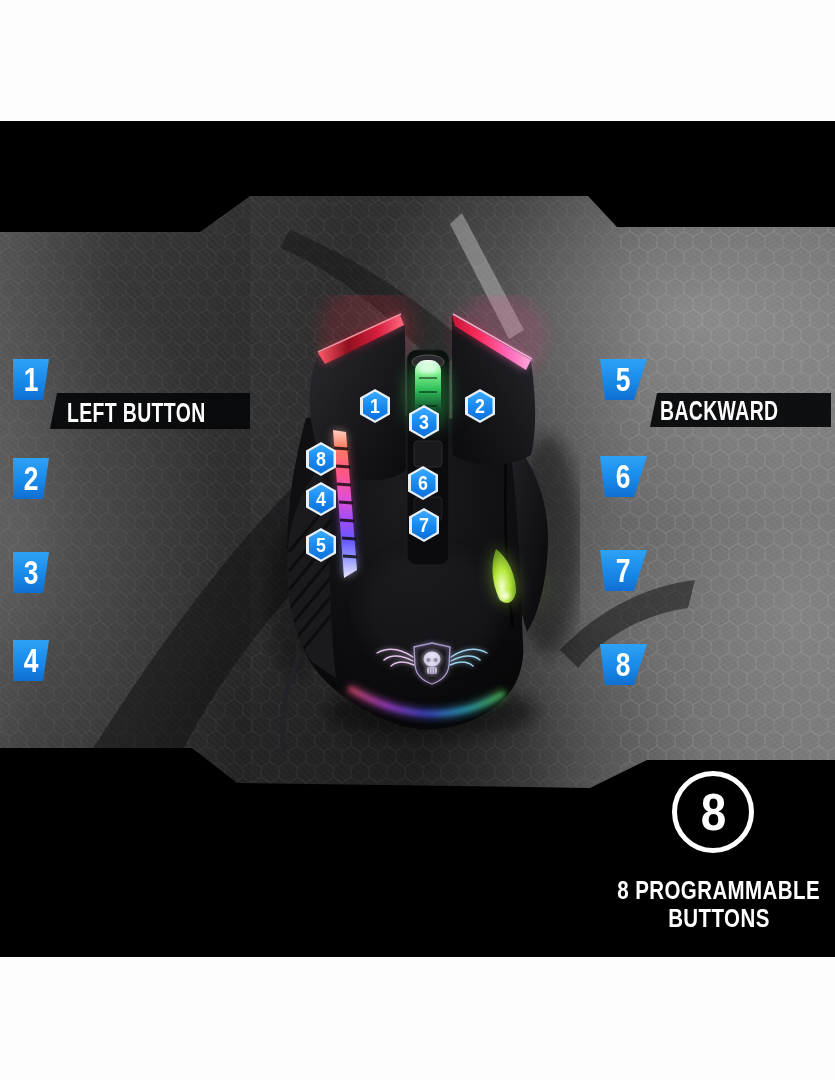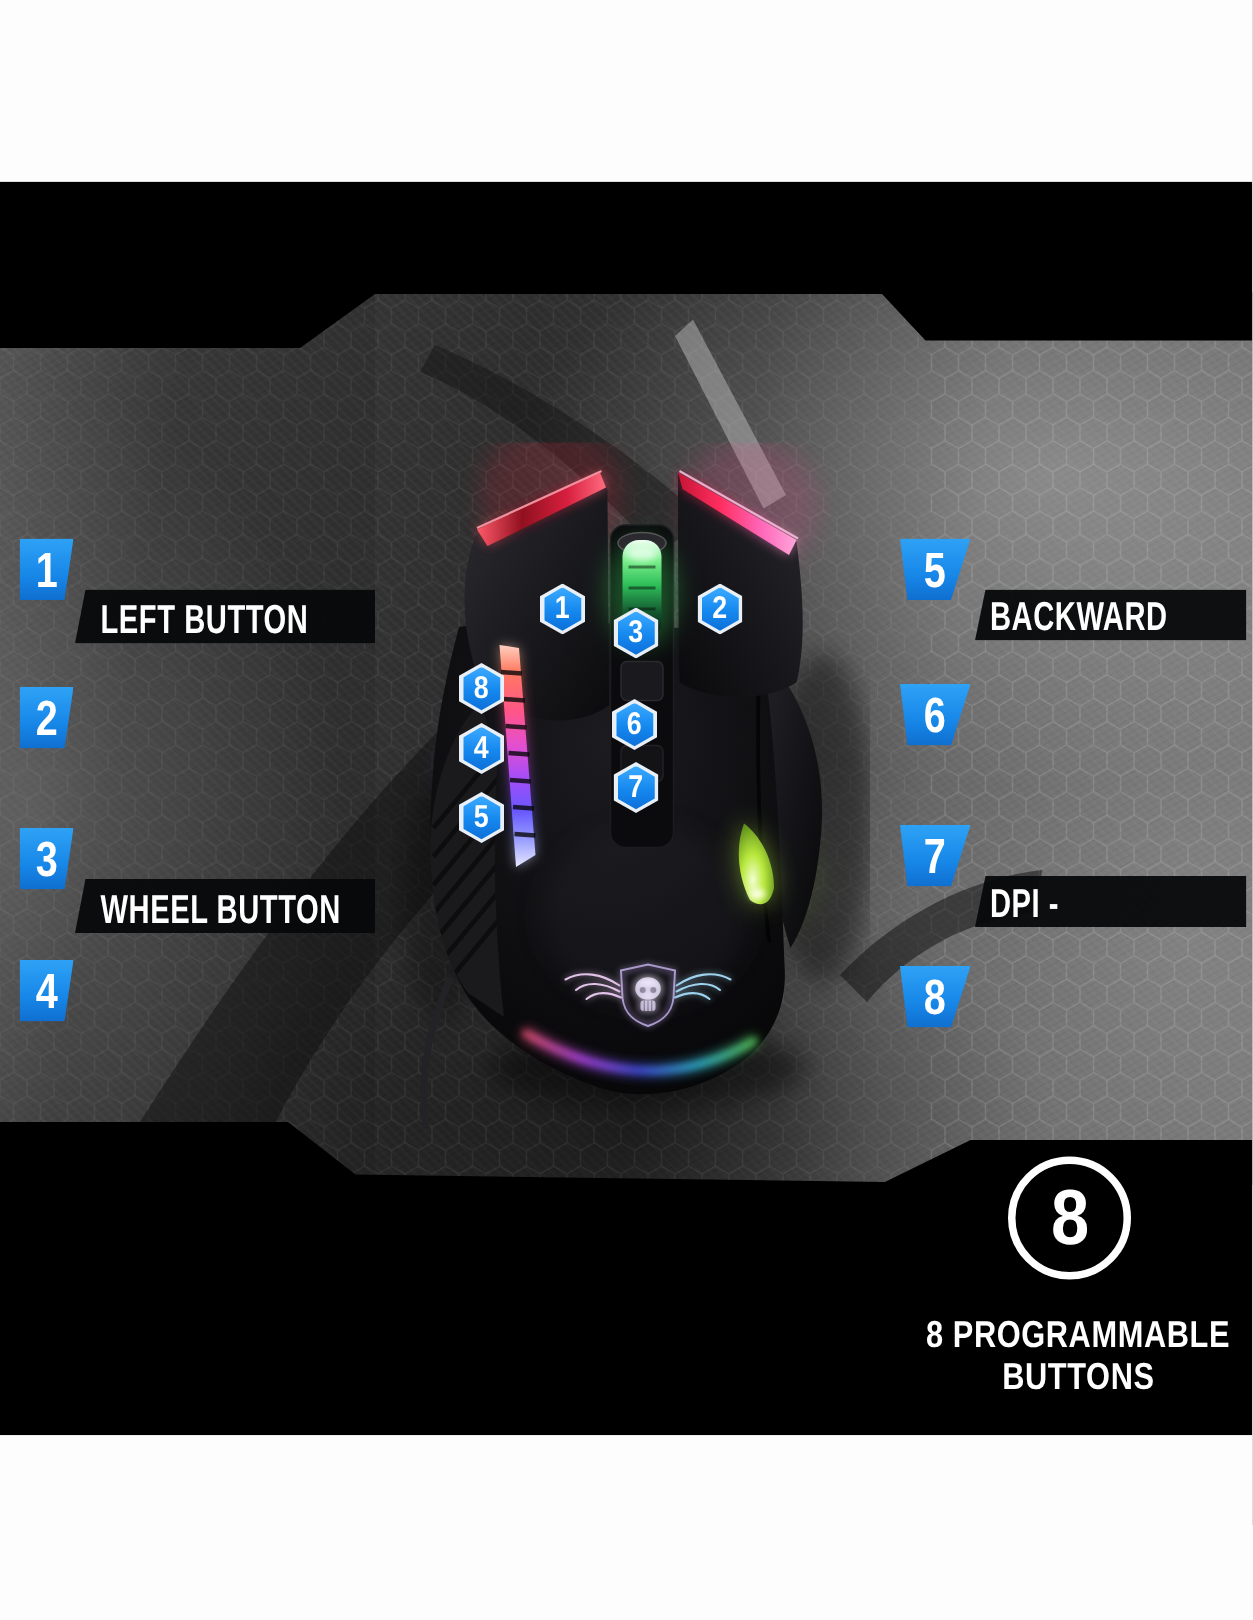--- a/index.html
+++ b/index.html
@@ -320,23 +320,20 @@
   </div>
   <div class="row left" style="top:458px;left:0;width:240px;">
     <div class="badge">
         <span>2</span>
       </div>
   </div>
   <div class="row left" style="top:552px;left:0;width:240px;">
     <div class="badge">
         <span>3</span>
       </div>
-    <div class="bar">
-        <span>WHEEL BUTTON</span>
-      </div>
   </div>
   <div class="row left" style="top:640px;left:0;width:240px;">
     <div class="badge">
         <span>4</span>
       </div>
   </div>
 
   <div class="row right" style="top:359px;left:0;width:835px;">
     <div class="badge">
         <span>5</span>
@@ -347,23 +344,20 @@
   </div>
   <div class="row right" style="top:456px;left:0;width:835px;">
     <div class="badge">
         <span>6</span>
       </div>
   </div>
   <div class="row right" style="top:550px;left:0;width:835px;">
     <div class="badge">
         <span>7</span>
       </div>
-    <div class="bar">
-        <span>DPI -</span>
-      </div>
   </div>
   <div class="row right" style="top:644px;left:0;width:835px;">
     <div class="badge">
         <span>8</span>
       </div>
   </div>
 
   <div class="circle8">
       <span>8</span>
     </div>

